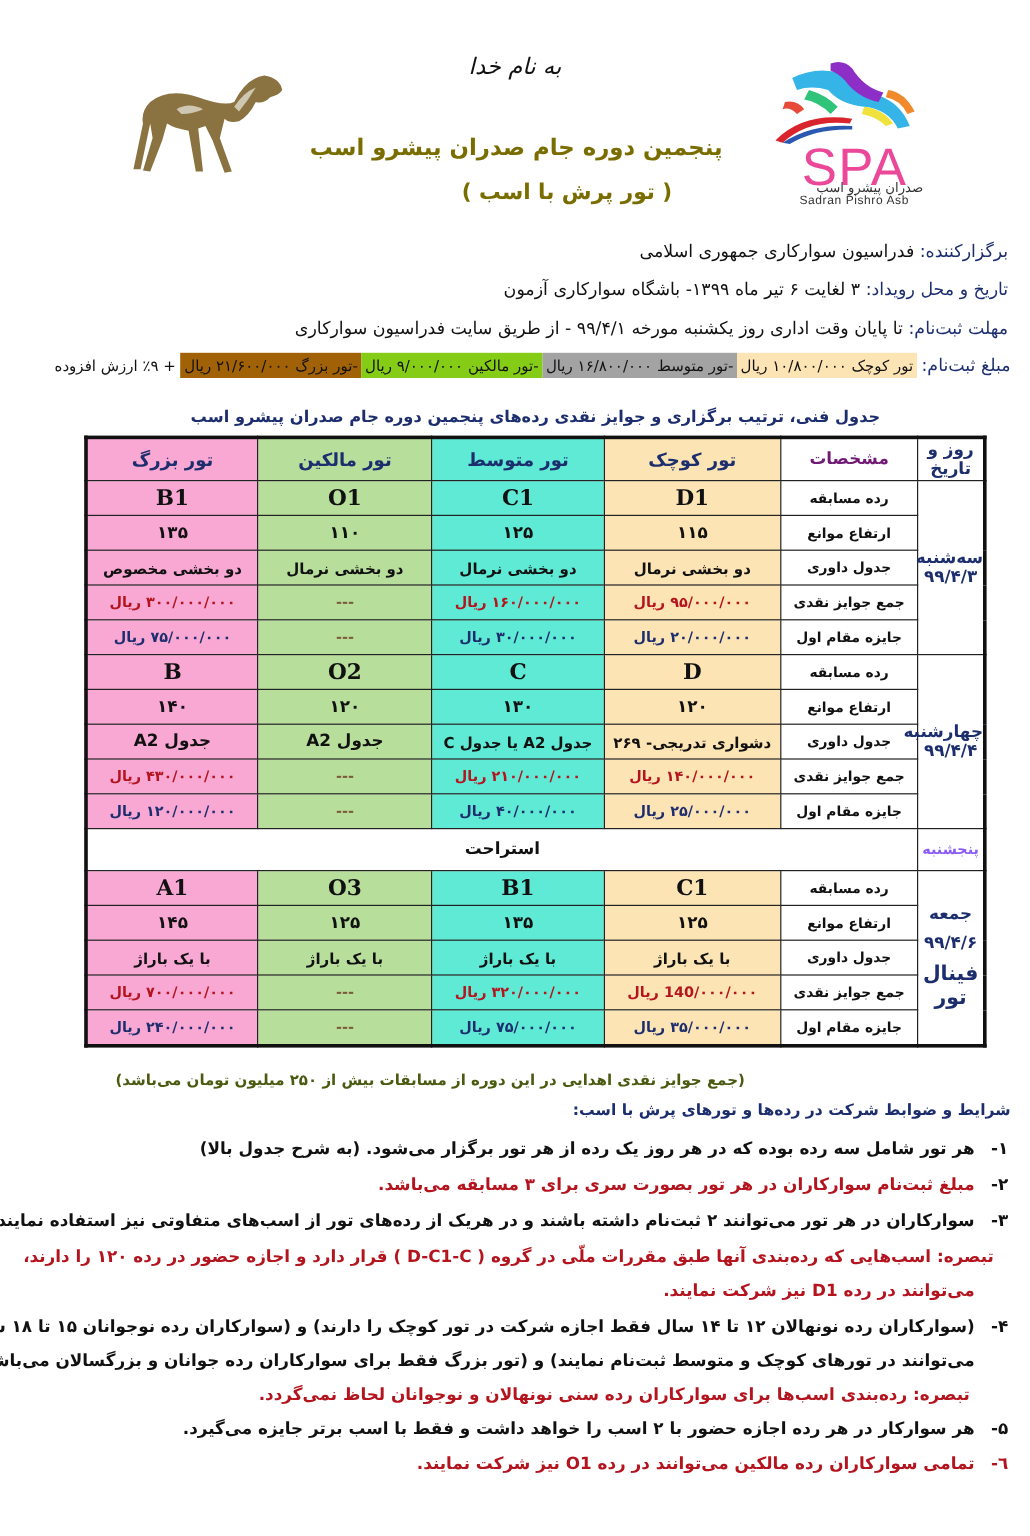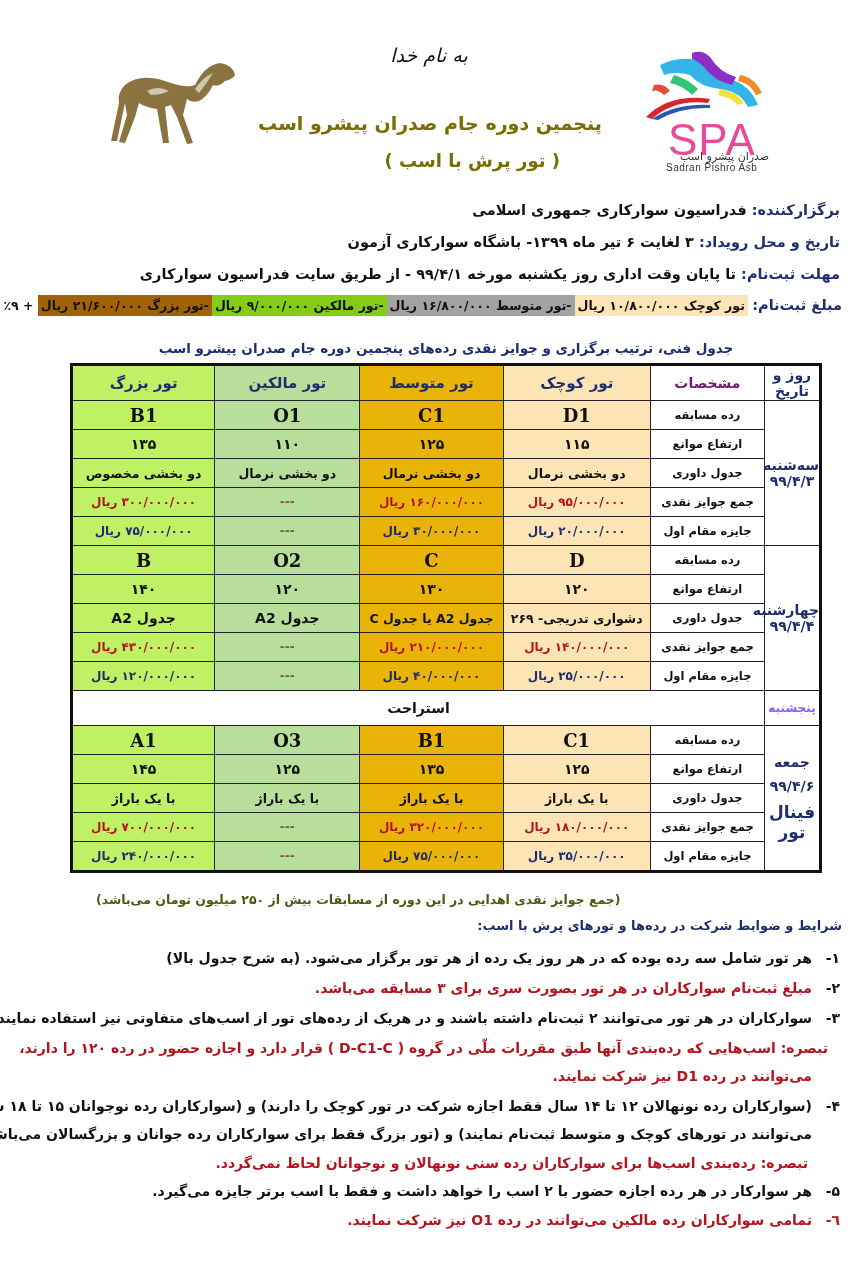--- a/index.html
+++ b/index.html
@@ -16,21 +16,21 @@
                font-size:18px; color:#7a6d00; }
   #horse-logo { left:95px; top:45px; width:150px; height:105px; }
   #spa-logo { left:640px; top:45px; width:130px; height:130px; }
   #spa-text { left:668px; top:115px; font-family:"Liberation Sans", sans-serif; direction:ltr;
               font-size:44px; color:#ec4899; letter-spacing:1px; }
   #spa-fa { left:680px; top:150px; font-size:11px; color:#333; direction:rtl; }
   #spa-en { left:666px; top:162px; font-size:10px; color:#333; direction:ltr;
             font-family:"Liberation Sans", sans-serif; letter-spacing:0.5px; }
 
   
-  .info { right:18px; font-size:14.5px; font-weight:bold; color:#111; white-space:nowrap;text-align:center; }
+  .info { right:18px; font-size:14.5px; font-weight:normal; color:#111; white-space:nowrap;text-align:center; }
   .info .lbl { color:#1d2e6e; }
   #info-organizer { top:202px; }
   #info-date { top:234px; }
   #info-deadline { top:266px; }
   #info-fee { top:297px; font-size:12.5px; right:16px; }
   #info-fee .lbl { font-size:14.5px; }
   .fee-chip { padding:3px 3px; }
   .fee-small { background:#fde4b4; }
   .fee-medium { background:#a3a3a3; }
   .fee-owner { background:#84cc16; }
@@ -41,23 +41,23 @@
 
   
   #schedule { left:70px; top:363px; width:752px; border:3px solid #111; border-collapse:collapse;
               table-layout:fixed; direction:rtl; }
   #schedule td, #schedule th { border:1.5px solid #222; text-align:center; vertical-align:middle;
               padding:0; height:28px; font-size:13px; font-weight:bold; }
   #schedule th { height:34px; font-size:15px; color:#1d2e6e; }
   .col-day { width:52px; background:#fff; color:#1d2e6e; font-size:14px !important; }
   .col-spec { width:108px; background:#fff; color:#111; font-size:11.5px !important; }
   .c-small { background:#fde4b4; }
-  .c-medium { background:#eab308; }
+  .c-medium { background:#5eead4; }
   .c-owner { background:#b8de9c; }
-  .c-large { background:#bef264; }
+  .c-large { background:#f9a8d4; }
   .class-code { font-family:"DejaVu Serif", serif; font-size:18px !important; color:#111; }
   .num { font-size:14px !important; color:#111; }
   .ring { font-size:12.5px !important; color:#111; }
   .prize-total { color:#b4141e; font-size:12px !important; }
   .prize-first { color:#1d2e6e; font-size:12px !important; }
   .dash { color:#7a5a3a; font-size:12px !important; }
   tr.money-top td.c-small, tr.money-top td.c-medium, tr.money-top td.c-owner, tr.money-top td.c-large { border-bottom:none; }
   tr.money-bot td.c-small, tr.money-bot td.c-medium, tr.money-bot td.c-owner, tr.money-bot td.c-large { border-top:none; }
   tr.group-top td { border-top:3px solid #111; }
   .rest-cell { background:#fff; color:#111; font-size:14px !important; height:34px !important; }
@@ -253,21 +253,21 @@
   </tr>
   <tr>
     <td class="col-spec">جدول داوری</td>
     <td class="c-small ring">با یک باراژ</td>
     <td class="c-medium ring">با یک باراژ</td>
     <td class="c-owner ring">با یک باراژ</td>
     <td class="c-large ring">با یک باراژ</td>
   </tr>
   <tr class="money-top">
     <td class="col-spec">جمع جوایز نقدی</td>
-    <td class="c-small prize-total">۱۸۰/۰۰۰/۰۰۰ ریال</td>
+    <td class="c-small prize-total">140/۰۰۰/۰۰۰ ریال</td>
     <td class="c-medium prize-total">۳۲۰/۰۰۰/۰۰۰ ریال</td>
     <td class="c-owner dash">---</td>
     <td class="c-large prize-total">۷۰۰/۰۰۰/۰۰۰ ریال</td>
   </tr>
   <tr class="money-bot">
     <td class="col-spec">جایزه مقام اول</td>
     <td class="c-small prize-first">۳۵/۰۰۰/۰۰۰ ریال</td>
     <td class="c-medium prize-first">۷۵/۰۰۰/۰۰۰ ریال</td>
     <td class="c-owner dash">---</td>
     <td class="c-large prize-first">۲۴۰/۰۰۰/۰۰۰ ریال</td>

